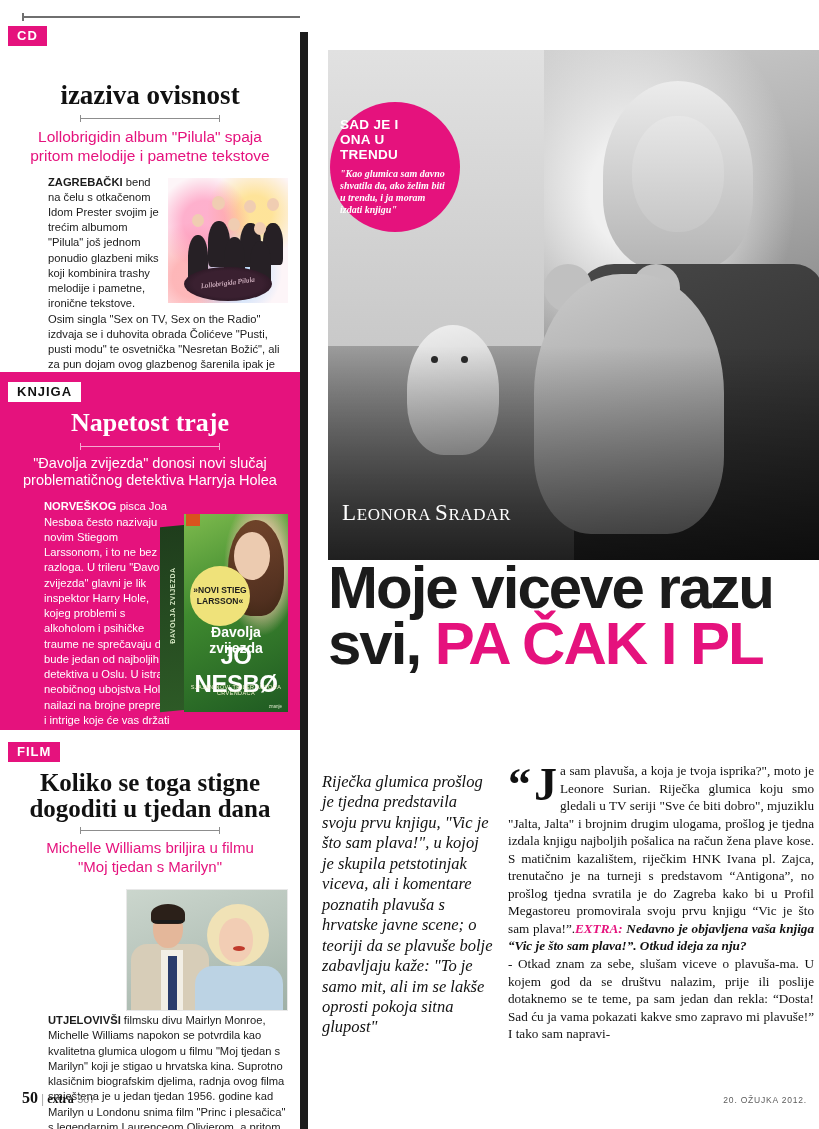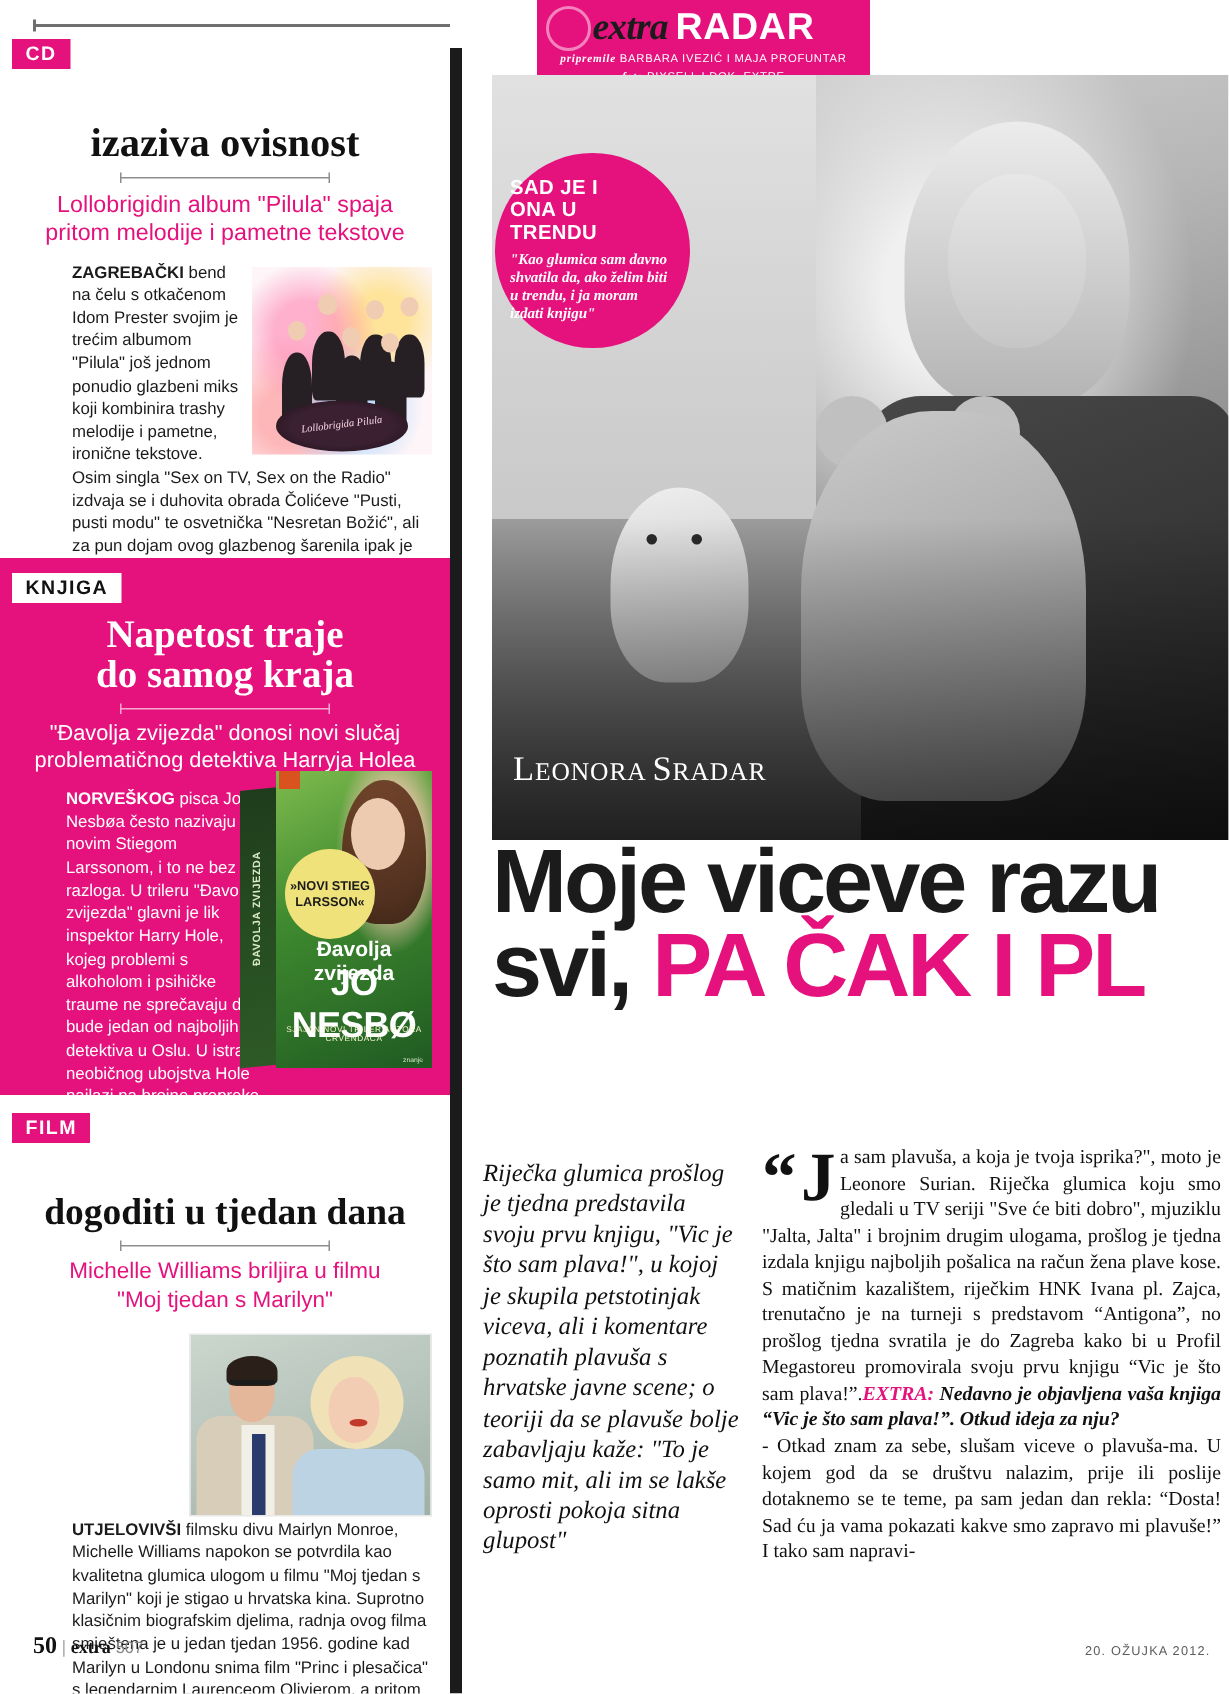--- a/index.html
+++ b/index.html
@@ -280,21 +280,20 @@
           </div>
         </div>
         <p class="body-txt"><b>ZAGREBAČKI</b><span> bend na čelu s otkačenom Idom Prester svojim je trećim albumom "Pilula" još jednom ponudio glazbeni miks koji kombinira trashy melodije i pametne, ironične tekstove. Osim singla "Sex on TV, Sex on the Radio" izdvaja se i duhovita obrada Čolićeve "Pusti, pusti modu" te osvetnička "Nesretan Božić", ali za pun dojam ovog glazbenog šarenila ipak je preporučljivo posjetiti i pokoji koncert Lollobrigide.</span><span class="endmark"></span></p>
       </div>
     </div>
 
     <div class="knjiga-block">
       <div class="kicker">KNJIGA</div>
       <h1 class="serif-head">
         <span>Napetost traje</span><br>
-        <span>do samog kraja</span>
       </h1>
       <div class="hr-thin"></div>
       <div class="subhead">
         <span>"Đavolja zvijezda" donosi novi slučaj</span><br>
         <span>problematičnog detektiva Harryja Holea</span>
       </div>
       <p class="body-txt"><b>NORVEŠKOG</b><span> pisca Joa Nesbøa često nazivaju novim Stiegom Larssonom, i to ne bez razloga. U trileru "Đavolja zvijezda" glavni je lik inspektor Harry Hole, kojeg problemi s alkoholom i psihičke traume ne sprečavaju da bude jedan od najboljih detektiva u Oslu. U istrazi neobičnog ubojstva Hole nailazi na brojne prepreke i intrige koje će vas držati u napetosti do samog kraja. (Izdavač: Znanje)</span></p>
 
       <div class="book-img">
         <div class="book-spine">
@@ -309,21 +308,21 @@
           <div class="t2">JO NESBØ</div>
           <div class="t3">SJAJAN NOVI TRILER AUTORA CRVENDAĆA</div>
           <div class="pub">znanje</div>
         </div>
       </div>
     </div>
 
     <div class="film-block">
       <div class="kicker">FILM</div>
       <h1 class="serif-head">
-        <br>
+        <span>Koliko se toga stigne</span><br>
         <span>dogoditi u tjedan dana</span>
       </h1>
       <div class="hr-thin"></div>
       <div class="subhead">
         <span>Michelle Williams briljira u filmu</span><br>
         <span>"Moj tjedan s Marilyn"</span>
       </div>
       <div class="art">
         <div class="film-img">
           <div class="man-body"></div>
@@ -343,32 +342,20 @@
 
     <div class="left-footer">
       <span class="pg">50</span><span class="sep">|</span><span class="ex">extra</span> <span class="iss">507</span>
     </div>
   </div>
 
   <div class="divider"></div>
 
   <div class="right-col">
 
-    <div class="masthead">
-      <div class="ring"></div>
-      <div class="ttl">
-        <span class="e">extra</span><span class="r">RADAR</span>
-      </div>
-      <div class="cred">
-        <i>pripremile</i><span> BARBARA IVEZIĆ I MAJA PROFUNTAR</span>
-      </div>
-      <div class="cred">
-        <i>foto</i><span> PIXSELL I DOK. EXTRE</span>
-      </div>
-    </div>
 
     <div class="photo">
       <div class="wall"></div>
       <div class="bed"></div>
       <div class="woman-hair"></div>
       <div class="woman-face"></div>
       <div class="woman-body"></div>
       <div class="bear-ear1"></div>
       <div class="bear-ear2"></div>
       <div class="bear"></div>

